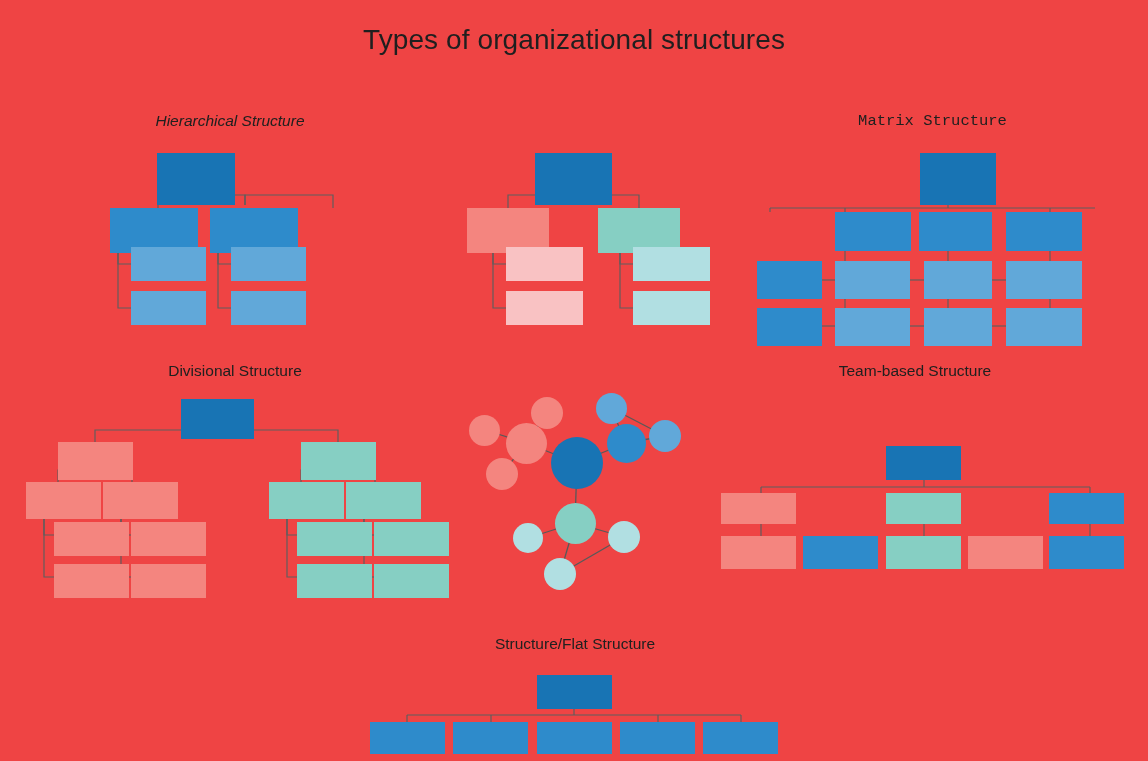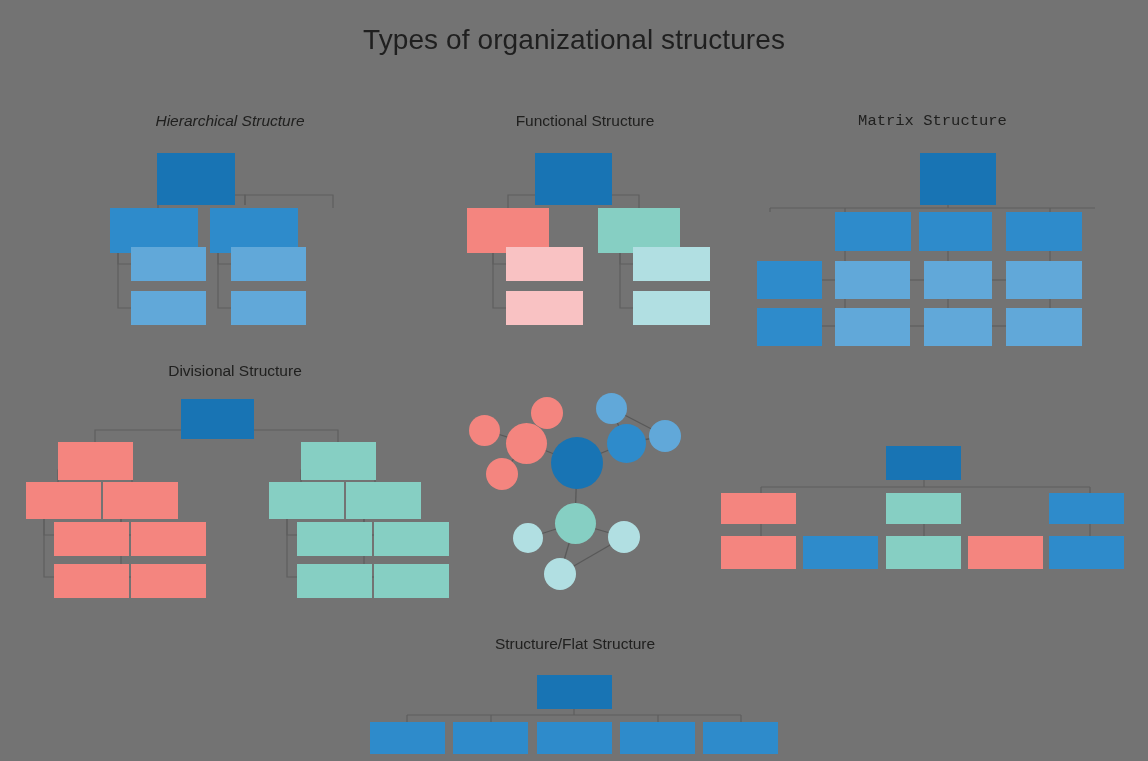--- a/index.html
+++ b/index.html
@@ -9,21 +9,21 @@
     background: #ffffff;
   }
   body {
     font-family: "Liberation Sans", sans-serif;
     color: #1a1a1a;
   }
   #canvas {
     position: relative;
     width: 1148px;
     height: 761px;
-    background: #737373;
+    background: #ef4444;
     overflow: hidden;
   }
   #main-title {
     position: absolute;
     left: 0;
     top: 24px;
     width: 1148px;
     text-align: center;
     font-size: 28px;
     font-weight: 400;
@@ -98,21 +98,20 @@
       <div class="node" style="left:25px; top:96px; width:88px; height:45px; background:#2e8bcb;"></div>
       <div class="node" style="left:125px; top:96px; width:88px; height:45px; background:#2e8bcb;"></div>
       <div class="node" style="left:46px; top:135px; width:75px; height:34px; background:#61a8d9;"></div>
       <div class="node" style="left:146px; top:135px; width:75px; height:34px; background:#61a8d9;"></div>
       <div class="node" style="left:46px; top:179px; width:75px; height:34px; background:#61a8d9;"></div>
       <div class="node" style="left:146px; top:179px; width:75px; height:34px; background:#61a8d9;"></div>
     </div>
   </div>
 
   <div class="panel" style="left:445px; top:112px; width:280px; height:225px;">
-    <div class="panel-title">Functional Structure</div>
     <div class="stage">
       <svg class="links" width="280" height="225">
         <polyline points="128,93 128,83 63,83 63,96"></polyline>
         <polyline points="128,93 128,83 194,83 194,96"></polyline>
         <polyline points="48,140 48,152 61,152"></polyline>
         <polyline points="48,140 48,196 61,196"></polyline>
         <polyline points="175,140 175,152 188,152"></polyline>
         <polyline points="175,140 175,196 188,196"></polyline>
       </svg>
       <div class="node" style="left:90px; top:41px; width:77px; height:52px; background:#1874b4;"></div>
@@ -225,20 +224,21 @@
       <div class="circ" style="left:91px; top:35px; width:32px; height:32px; background:#f4857f;"></div>
       <div class="circ" style="left:46px; top:96px; width:32px; height:32px; background:#f4857f;"></div>
       <div class="circ" style="left:115px; top:141px; width:41px; height:41px; background:#86cfc3;"></div>
       <div class="circ" style="left:73px; top:161px; width:30px; height:30px; background:#b1dfe2;"></div>
       <div class="circ" style="left:168px; top:159px; width:32px; height:32px; background:#b1dfe2;"></div>
       <div class="circ" style="left:104px; top:196px; width:32px; height:32px; background:#b1dfe2;"></div>
     </div>
   </div>
 
   <div class="panel" style="left:705px; top:362px; width:420px; height:220px;">
+    <div class="panel-title">Team-based Structure</div>
     <div class="stage">
       <svg class="links" width="420" height="220">
         <polyline points="56,125 385,125"></polyline>
         <polyline points="219,118 219,125"></polyline>
         <polyline points="56,125 56,131"></polyline>
         <polyline points="385,125 385,131"></polyline>
         <polyline points="56,161 56,175"></polyline>
         <polyline points="219,161 219,175"></polyline>
         <polyline points="385,161 385,175"></polyline>
       </svg>

